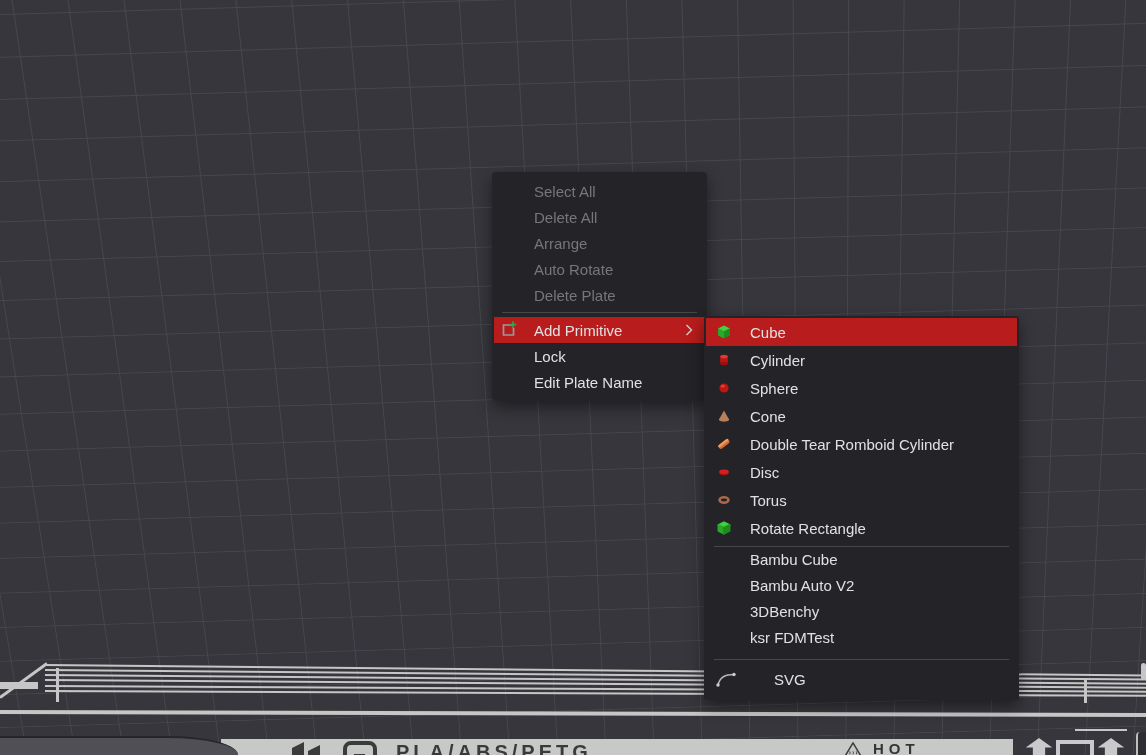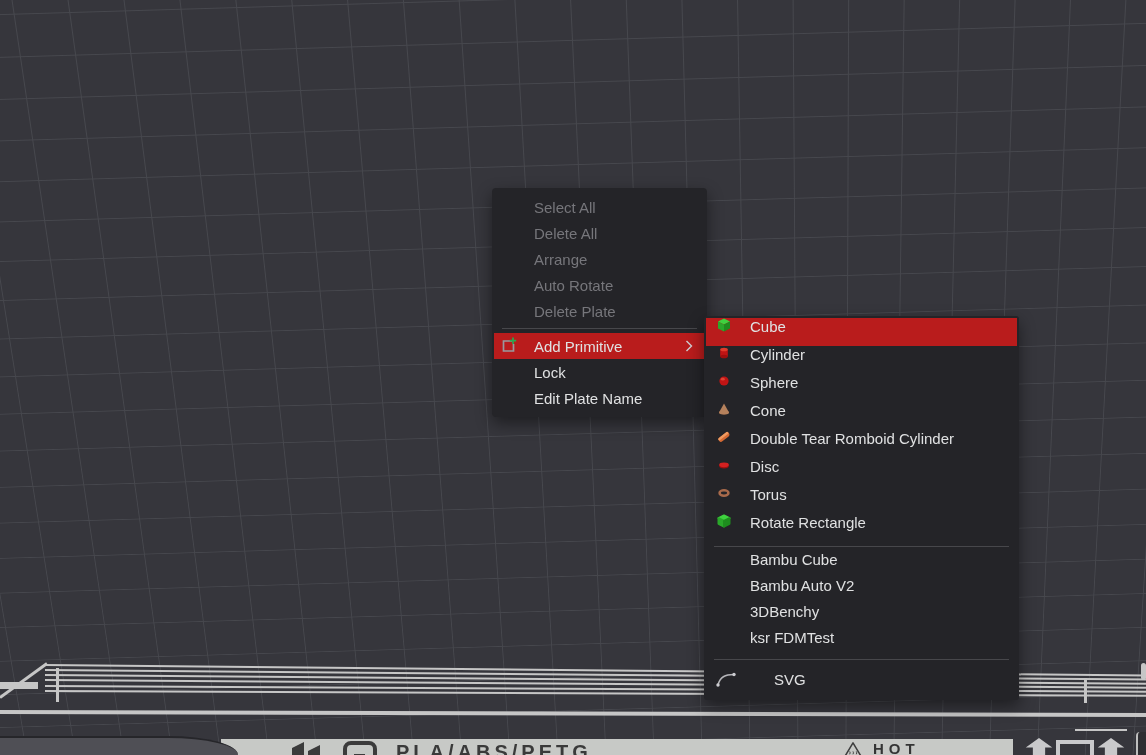--- a/index.html
+++ b/index.html
@@ -49,30 +49,30 @@
   .right-tab{
     position:absolute;left:1136px;top:732px;width:10px;height:23px;z-index:4;
     background:#2e2e32;border-left:2px solid #bfbfbf;border-top-left-radius:4px;
   }
   
   .menu,.submenu{
     position:absolute;background:#242428;border-radius:4px;
     box-shadow:0 6px 16px rgba(0,0,0,0.45);
     color:#e0e1e2;font-size:15px;
   }
-  .menu{left:492px;top:188px;width:215px;padding:6px 0;z-index:10;}
+  .menu{left:492px;top:172px;width:215px;padding:6px 0;z-index:10;}
   .submenu{left:704px;top:316px;width:315px;padding:2px 0 6px 0;z-index:20;border-radius:3px;}
   .mi{height:26px;display:flex;align-items:center;padding-left:42px;position:relative;cursor:default;}
   .mi.disabled{color:#76767b;}
   .mi .mi-icon{position:absolute;left:6px;top:3px;width:20px;height:20px;}
   .mi .mi-chevron{position:absolute;right:12px;top:7px;width:8px;height:12px;}
   .hl{background:#b91c1c;margin:0 2px;padding-left:40px;}
   .menu .hl .mi-icon{left:4px;}
   .sep{height:1px;background:#47474b;margin:4px 10px;}
-  .smi{height:28px;display:flex;align-items:flex-start;padding-left:13px;position:relative;}
+  .smi{height:28px;display:flex;align-items:center;padding-left:13px;position:relative;}
   .smi .sm-icon{width:14px;height:14px;margin-right:19px;flex:none;}
   .smi.hl{padding-left:11px;}
   .smi-noicon{height:26px;display:flex;padding-left:46px;}
   .smi-svgrow{height:30px;display:flex;align-items:center;padding-left:11px;gap:24px;}
   .smi-svgrow .sm-icon{width:22px;height:18px;margin-right:13px;flex:none;}
   .lbl{white-space:nowrap;}
 </style>
 </head>
 <body>
 

